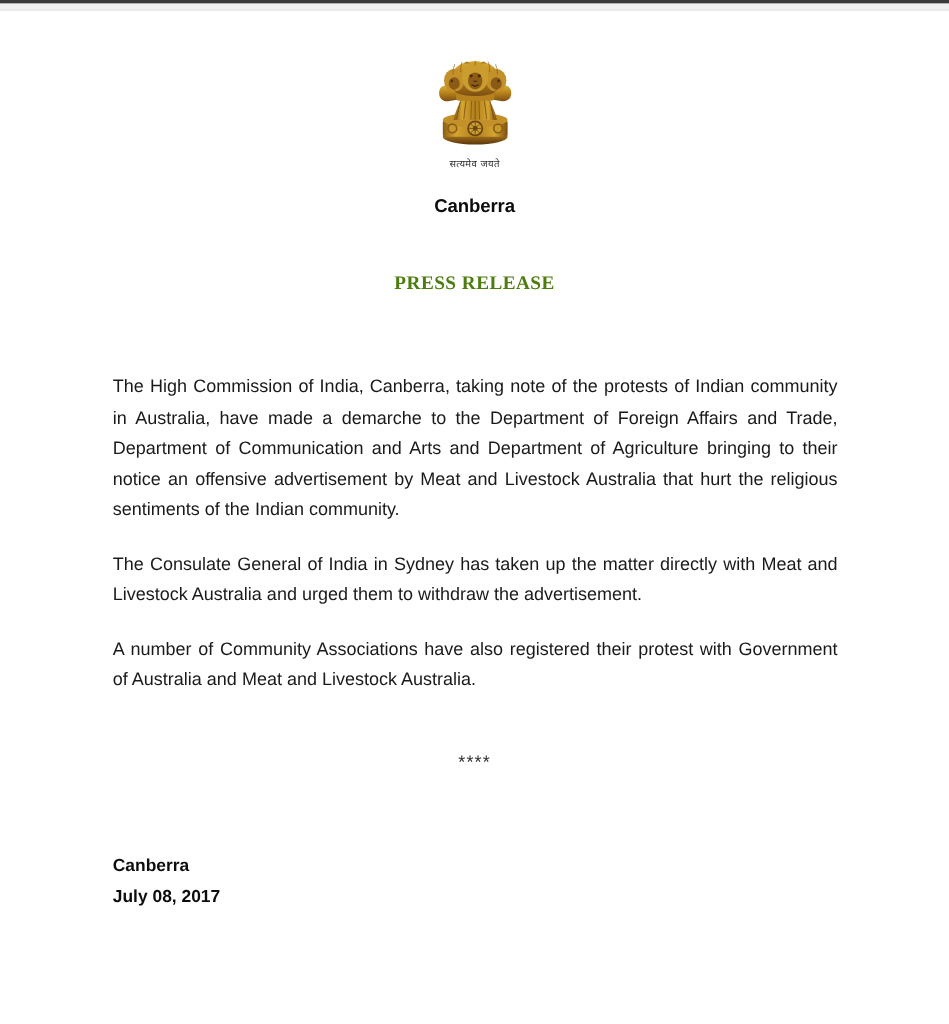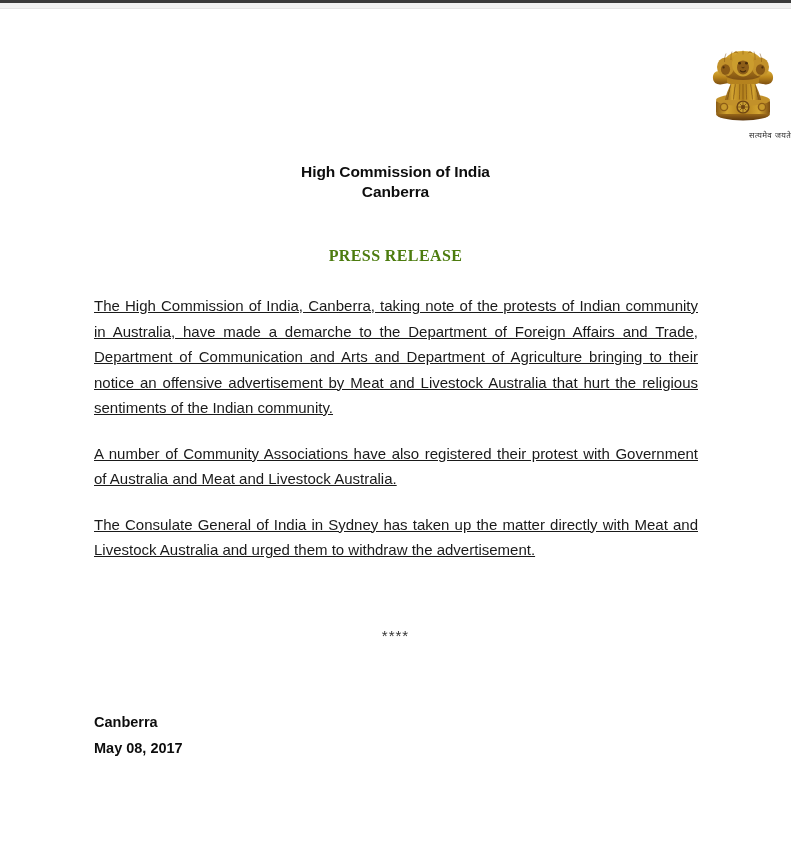--- a/index.html
+++ b/index.html
@@ -37,21 +37,21 @@
   #page-sheet {
     position: absolute;
     top: 9px; left: 0;
     width: 791px;
     height: 844px;
     background: #ffffff;
   }
 
   
   #emblem-block {
-    text-align: right;
+    text-align: center;
     padding-top: 22px;
   }
   #emblem-figure {
     display: inline-block;
     width: 96px;
   }
   #emblem-svg { display: block; }
   #emblem-motto {
     font-family: "DejaVu Sans", sans-serif;
     font-size: 8px;
@@ -81,23 +81,22 @@
     margin-top: 45px;
     font-family: "Liberation Serif", serif;
     font-weight: bold;
     font-size: 16px;
     letter-spacing: 0.4px;
     color: #4d7c0f;
   }
   #body-inner {
     position: absolute;
     left: 94px;
-    top: 284px;
+    top: 301px;
     width: 604px;
-    text-decoration: underline;
   }
   .body-paragraph {
     text-align: justify;
     text-justify: inter-word;
     font-family: "Liberation Sans", sans-serif;
     font-size: 15px;
     line-height: 25.5px;
     color: #1a1a1a;
     margin: 0 0 20px 0;
   }
@@ -221,32 +220,31 @@
         </g>
 
         <path d="M38.5 22.5 q2.5 -4.5 5 0 q-2.5 -1.6 -5 0 Z" fill="#a8761a"></path>
         <path d="M52.5 22.5 q2.5 -4.5 5 0 q-2.5 -1.6 -5 0 Z" fill="#a8761a"></path>
       </svg>
     </div>
     <div id="emblem-motto">सत्यमेव जयते</div>
   </div>
 
   <div id="letterhead">
-    <div class="letterhead-line">High Commission of India</div>
     <div class="letterhead-line">Canberra</div>
   </div>
 
   <div id="press-release-title">PRESS RELEASE</div>
 
   <div id="body-inner">
     <p class="body-paragraph">The High Commission of India, Canberra, taking note of the protests of Indian community in Australia, have made a demarche to the Department of Foreign Affairs and Trade, Department of Communication and Arts and Department of Agriculture bringing to their notice an offensive advertisement by Meat and Livestock Australia that hurt the religious sentiments of the Indian community.</p>
+    <p class="body-paragraph">The Consulate General of India in Sydney has taken up the matter directly with Meat and Livestock Australia and urged them to withdraw the advertisement.</p>
     <p class="body-paragraph">A number of Community Associations have also registered their protest with Government of Australia and Meat and Livestock Australia.</p>
-    <p class="body-paragraph">The Consulate General of India in Sydney has taken up the matter directly with Meat and Livestock Australia and urged them to withdraw the advertisement.</p>
   </div>
 
   <div id="separator">****</div>
 
   <div id="footer-block">
     <div class="footer-line">Canberra</div>
-    <div class="footer-line">May 08, 2017</div>
+    <div class="footer-line">July 08, 2017</div>
   </div>
 
 </div>
 
 </body></html>

